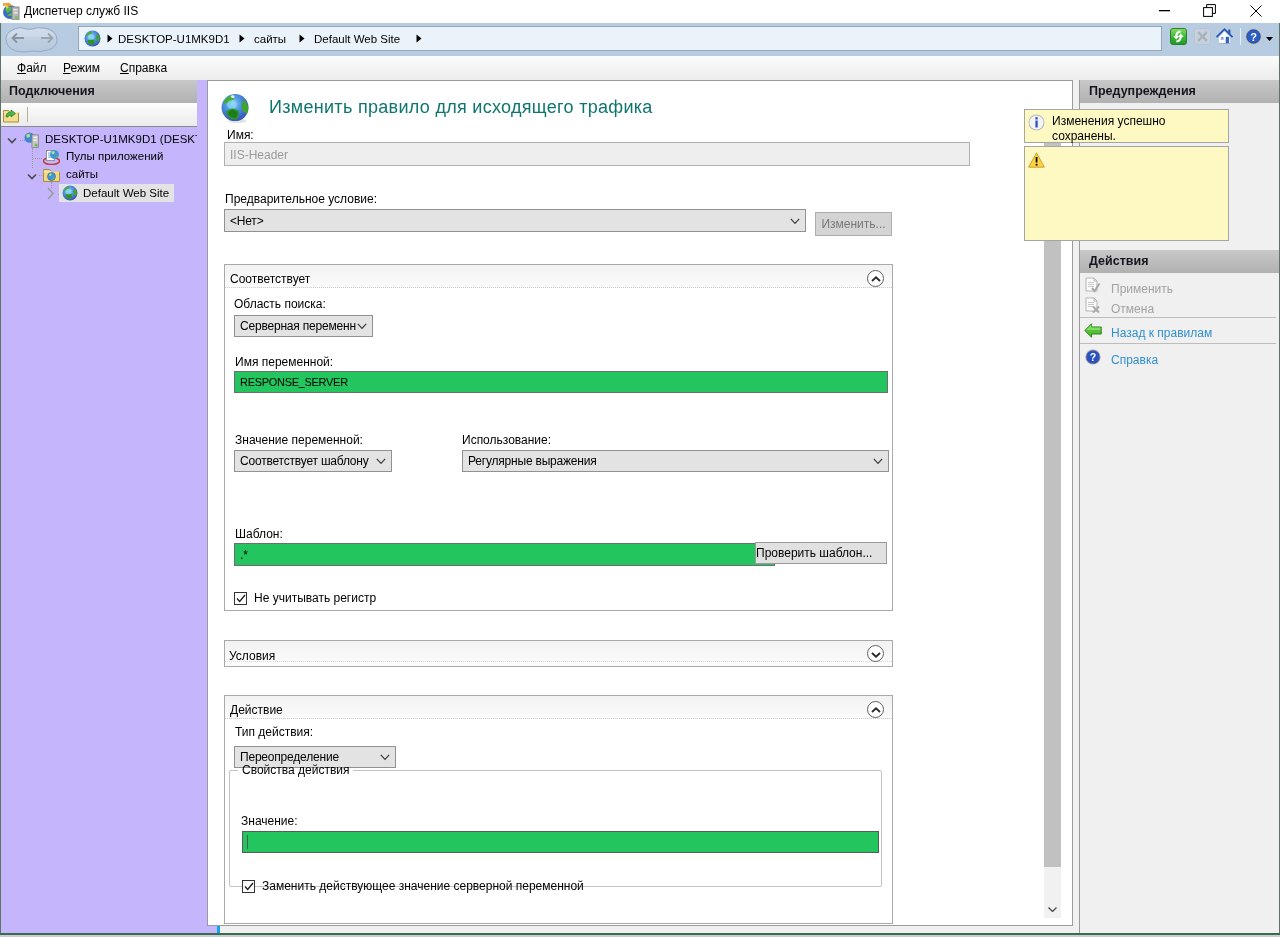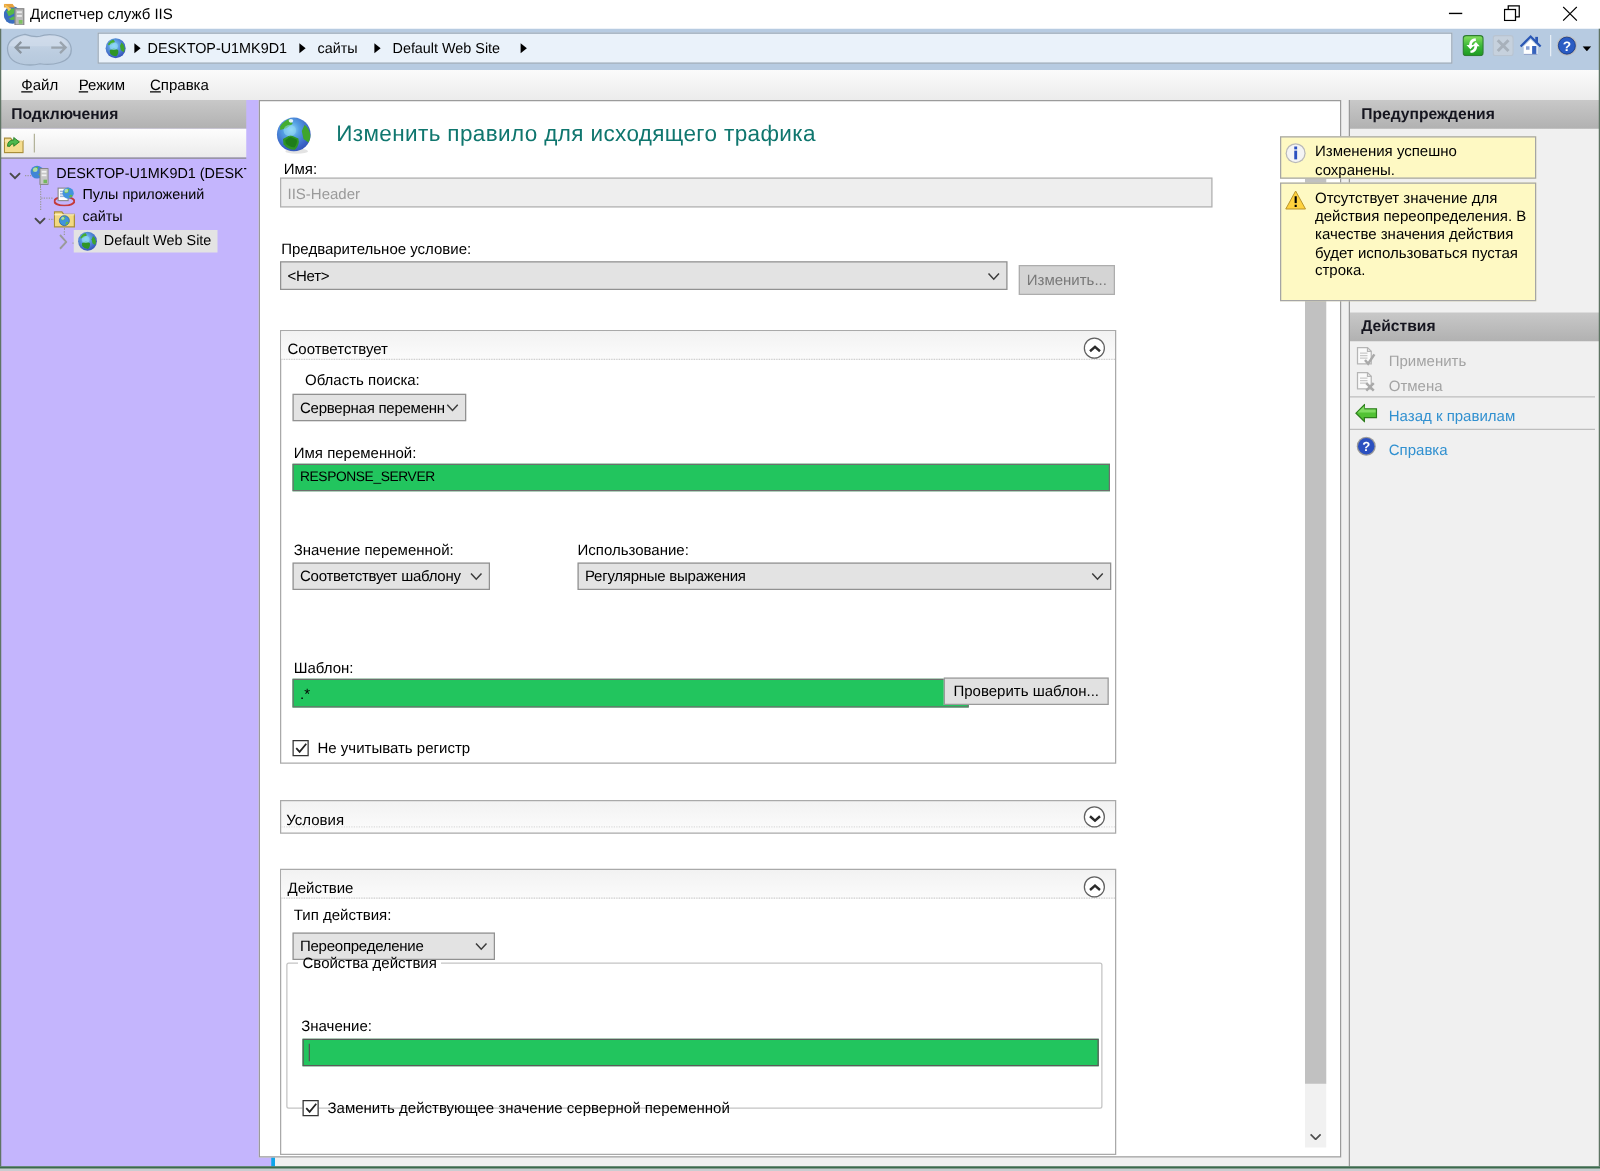--- a/index.html
+++ b/index.html
@@ -250,21 +250,21 @@
 
 <div class="box" style="left:224px;top:264px;width:669px;height:347px"></div>
 <div class="a" style="left:225px;top:265px;width:667px;height:23px;background:linear-gradient(#f2f2f2,#fbfbfb);border-bottom:1px dotted #cfcfcf"></div>
 <div class="lbl" style="left:230px;top:273px">Соответствует</div>
 <div class="colbtn" style="left:867px;top:270px">
     <svg width="10" height="6" viewBox="0 0 10 6">
       <path d="M1 5 L5 1.4 L9 5" fill="none" stroke="#2b2b2b" stroke-width="1.9"></path>
     </svg>
   </div>
 
-<div class="lbl" style="left:244px;top:298px">Область поиска:</div>
+<div class="lbl" style="left:234px;top:298px">Область поиска:</div>
 <div class="combo" style="left:234px;top:315px;width:139px;height:22px">
     <span class="t">Серверная переменн</span>
   <svg width="10" height="7" viewBox="0 0 10 7">
       <path d="M0.8 0.8 L5 5.4 L9.2 0.8" fill="none" stroke="#3c3c3c" stroke-width="1.2"></path>
     </svg>
 </div>
 
 <div class="lbl" style="left:235px;top:356px">Имя переменной:</div>
 <div class="tin" style="left:234px;top:371px;width:654px;height:22px">
     <span class="t" style="font-size:11px;letter-spacing:-0.3px">RESPONSE_SERVER</span>
@@ -282,21 +282,21 @@
     <span class="t">Регулярные выражения</span>
   <svg width="10" height="7" viewBox="0 0 10 7">
       <path d="M0.8 0.8 L5 5.4 L9.2 0.8" fill="none" stroke="#3c3c3c" stroke-width="1.2"></path>
     </svg>
 </div>
 
 <div class="lbl" style="left:235px;top:528px">Шаблон:</div>
 <div class="tin" style="left:234px;top:543px;width:541px;height:23px">
     <span class="t">.*</span>
   </div>
-<div class="a" style="left:755px;top:542px;width:132px;height:22px;background:#e1e1e1;border:1px solid #9a9a9a;text-align:center;line-height:20px;font-size:12px">Проверить шаблон...</div>
+<div class="a" style="left:755px;top:542px;width:132px;height:22px;background:#e1e1e1;border:1px solid #9a9a9a;text-align:left;line-height:20px;font-size:12px">Проверить шаблон...</div>
 
 <div class="chk" style="left:234px;top:592px">
     <svg style="position:absolute;left:1px;top:1px" width="10" height="9" viewBox="0 0 10 9">
       <path d="M1 4.5 L3.7 7.5 L9 1" fill="none" stroke="#222" stroke-width="1.4"></path>
     </svg>
   </div>
 <div class="lbl" style="left:254px;top:592px">Не учитывать регистр</div>
 
 <div class="box" style="left:224px;top:640px;width:669px;height:27px;background:linear-gradient(#f2f2f2,#fcfcfc)"></div>
 <div class="a" style="left:225px;top:661px;width:667px;height:1px;border-top:1px dotted #dcdcdc"></div>
@@ -361,21 +361,20 @@
   </svg>
   <div class="tx">Изменения успешно<br>сохранены.</div>
 </div>
 
 <div class="ybox" style="top:146px;height:95px">
   <svg class="a" style="left:3px;top:5px" width="17" height="16" viewBox="0 0 17 16">
     <path d="M8.5 0.8 L16.4 15.2 H0.6 Z" fill="#ffd23e" stroke="#b8932a" stroke-width="0.8"></path>
     <rect x="7.7" y="5" width="1.7" height="5.5" fill="#000"></rect>
     <rect x="7.7" y="11.8" width="1.7" height="1.8" fill="#000"></rect>
   </svg>
-  <div class="tx">Отсутствует значение для действия переопределения. В качестве значения действия будет использоваться пустая строка.</div>
 </div>
 
 <div class="hdrbar" style="left:1080px;top:250px;width:200px">Действия</div>
 
 <svg class="a" style="left:1084px;top:277px" width="17" height="17" viewBox="0 0 17 17">
   <path d="M2 1 h8 l3 3 v10 h-11 z" fill="#fafafa" stroke="#b5b5b5"></path>
   <path d="M10 1 v3 h3" fill="none" stroke="#b5b5b5"></path>
   <rect x="4" y="5" width="6" height="1" fill="#c9c9c9"></rect>
     <rect x="4" y="7" width="6" height="1" fill="#c9c9c9"></rect>
     <rect x="4" y="9" width="6" height="1" fill="#c9c9c9"></rect>

